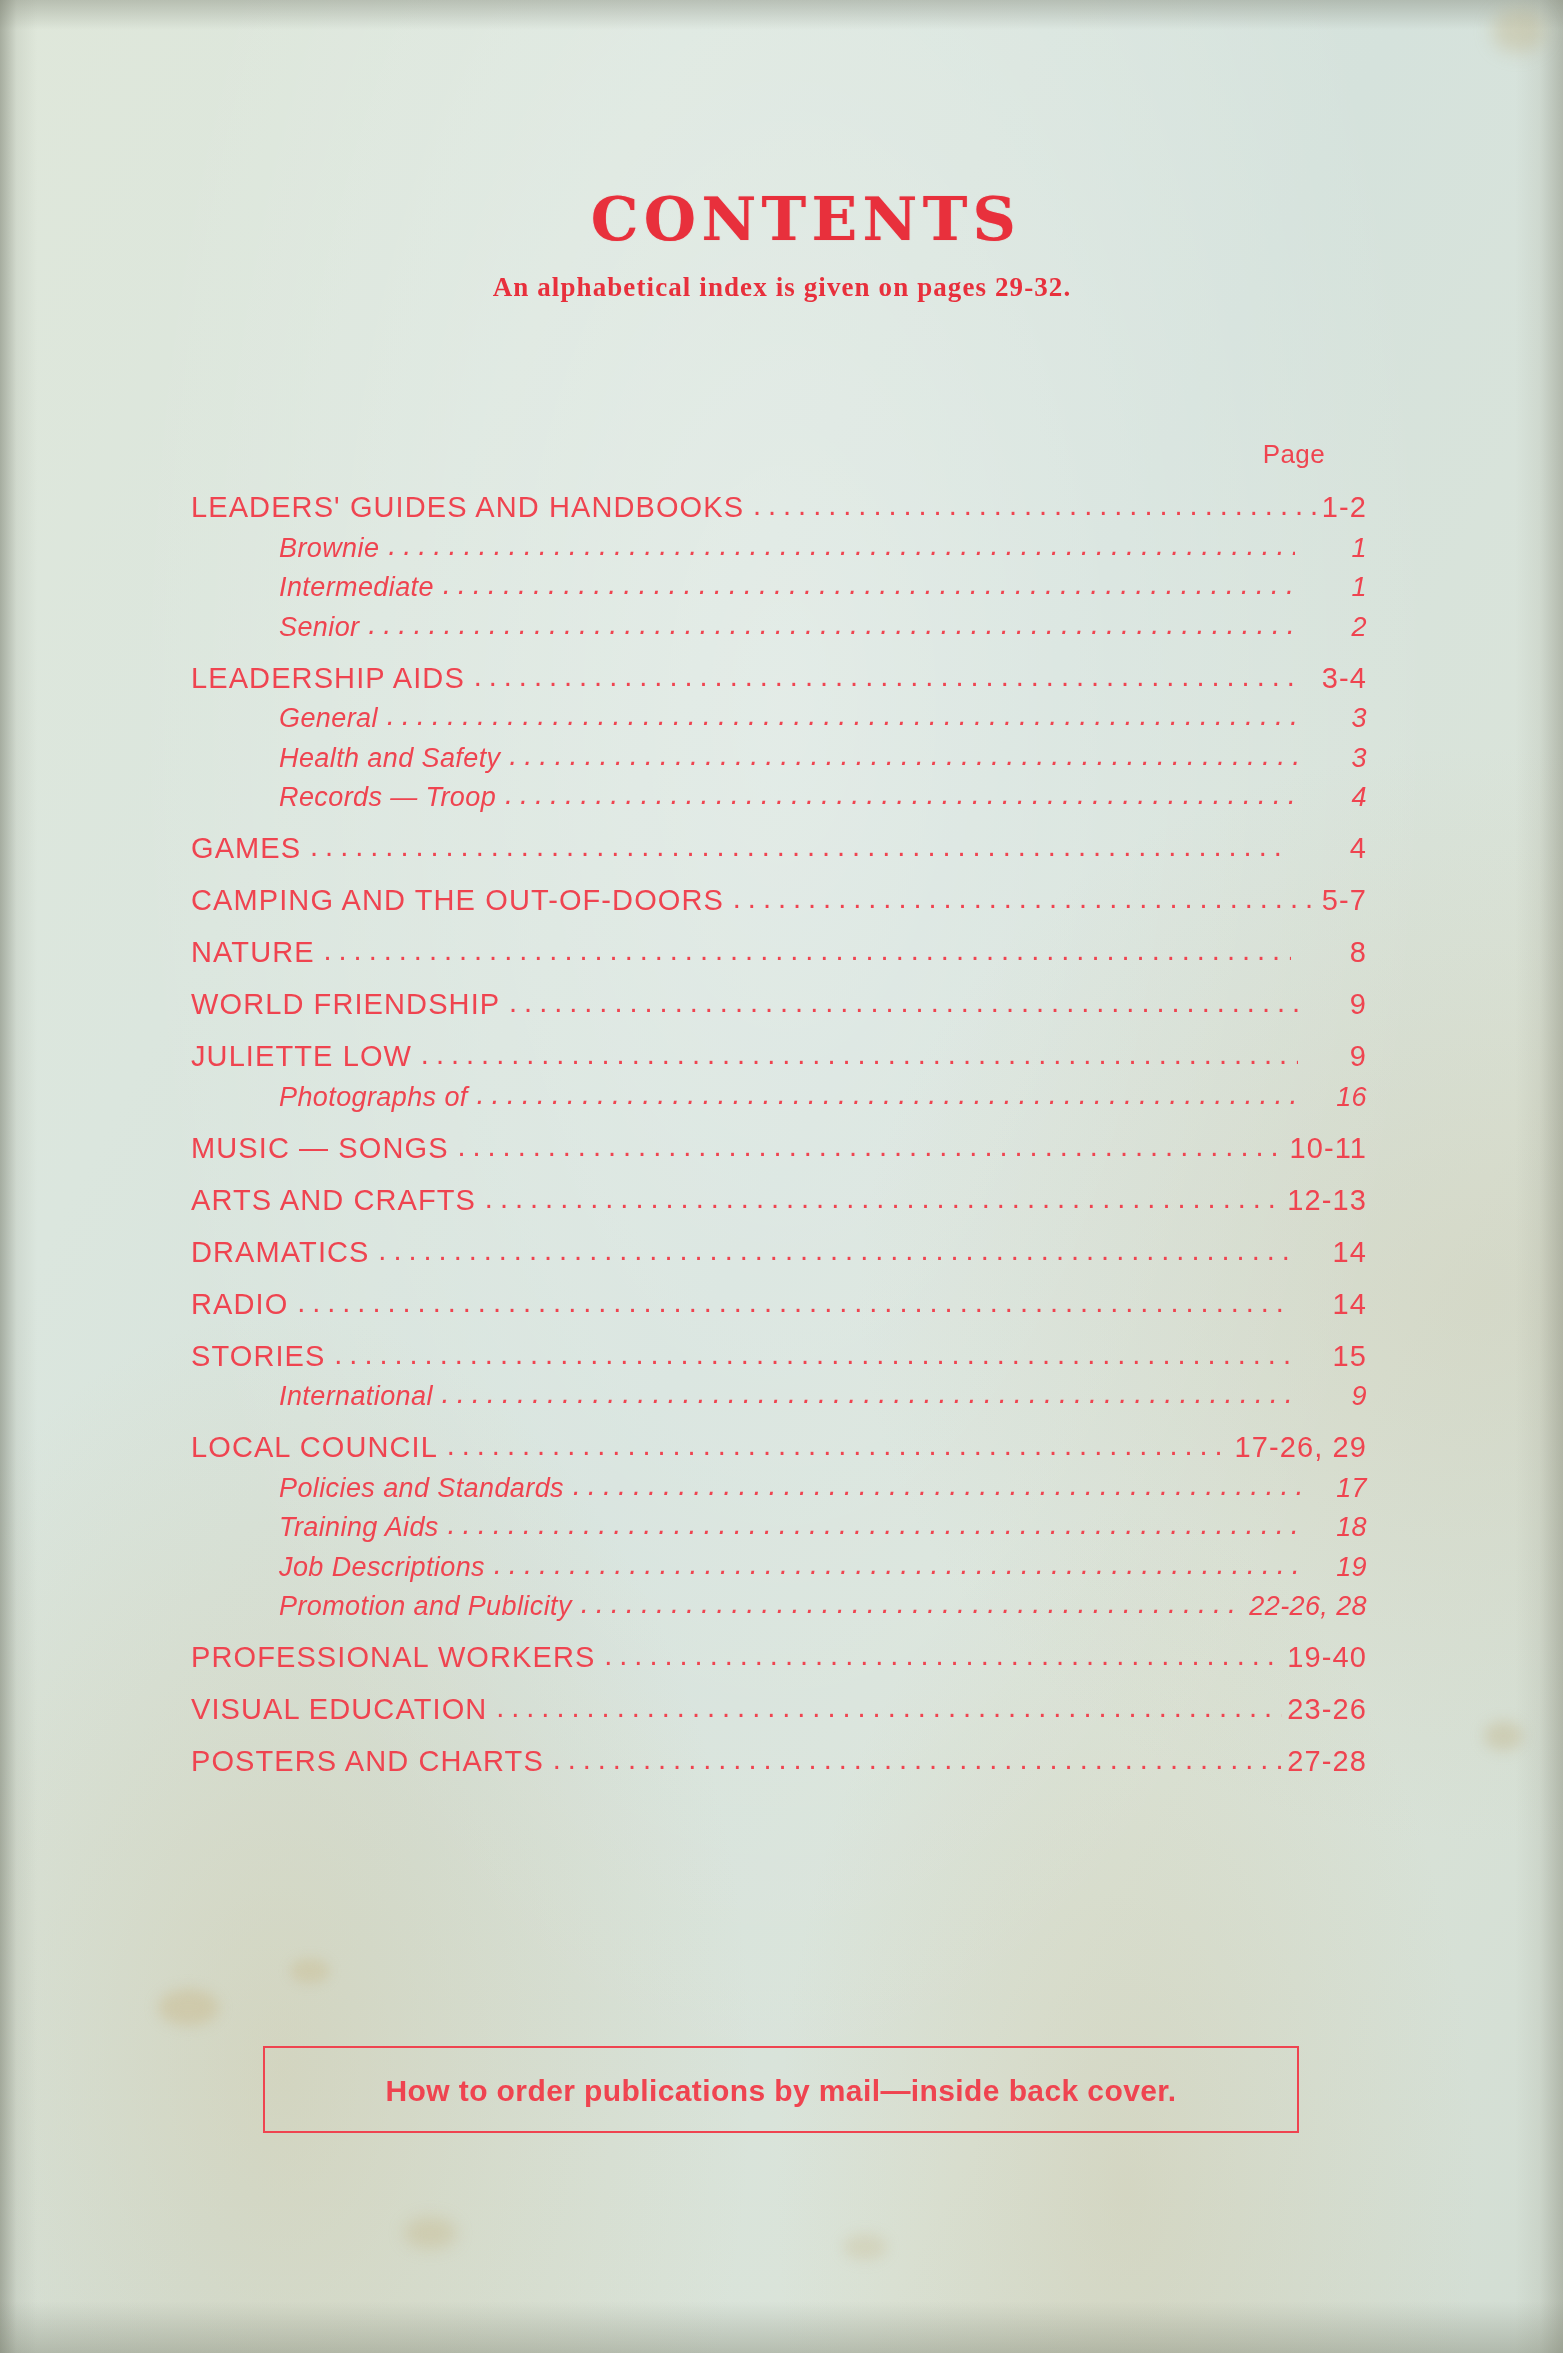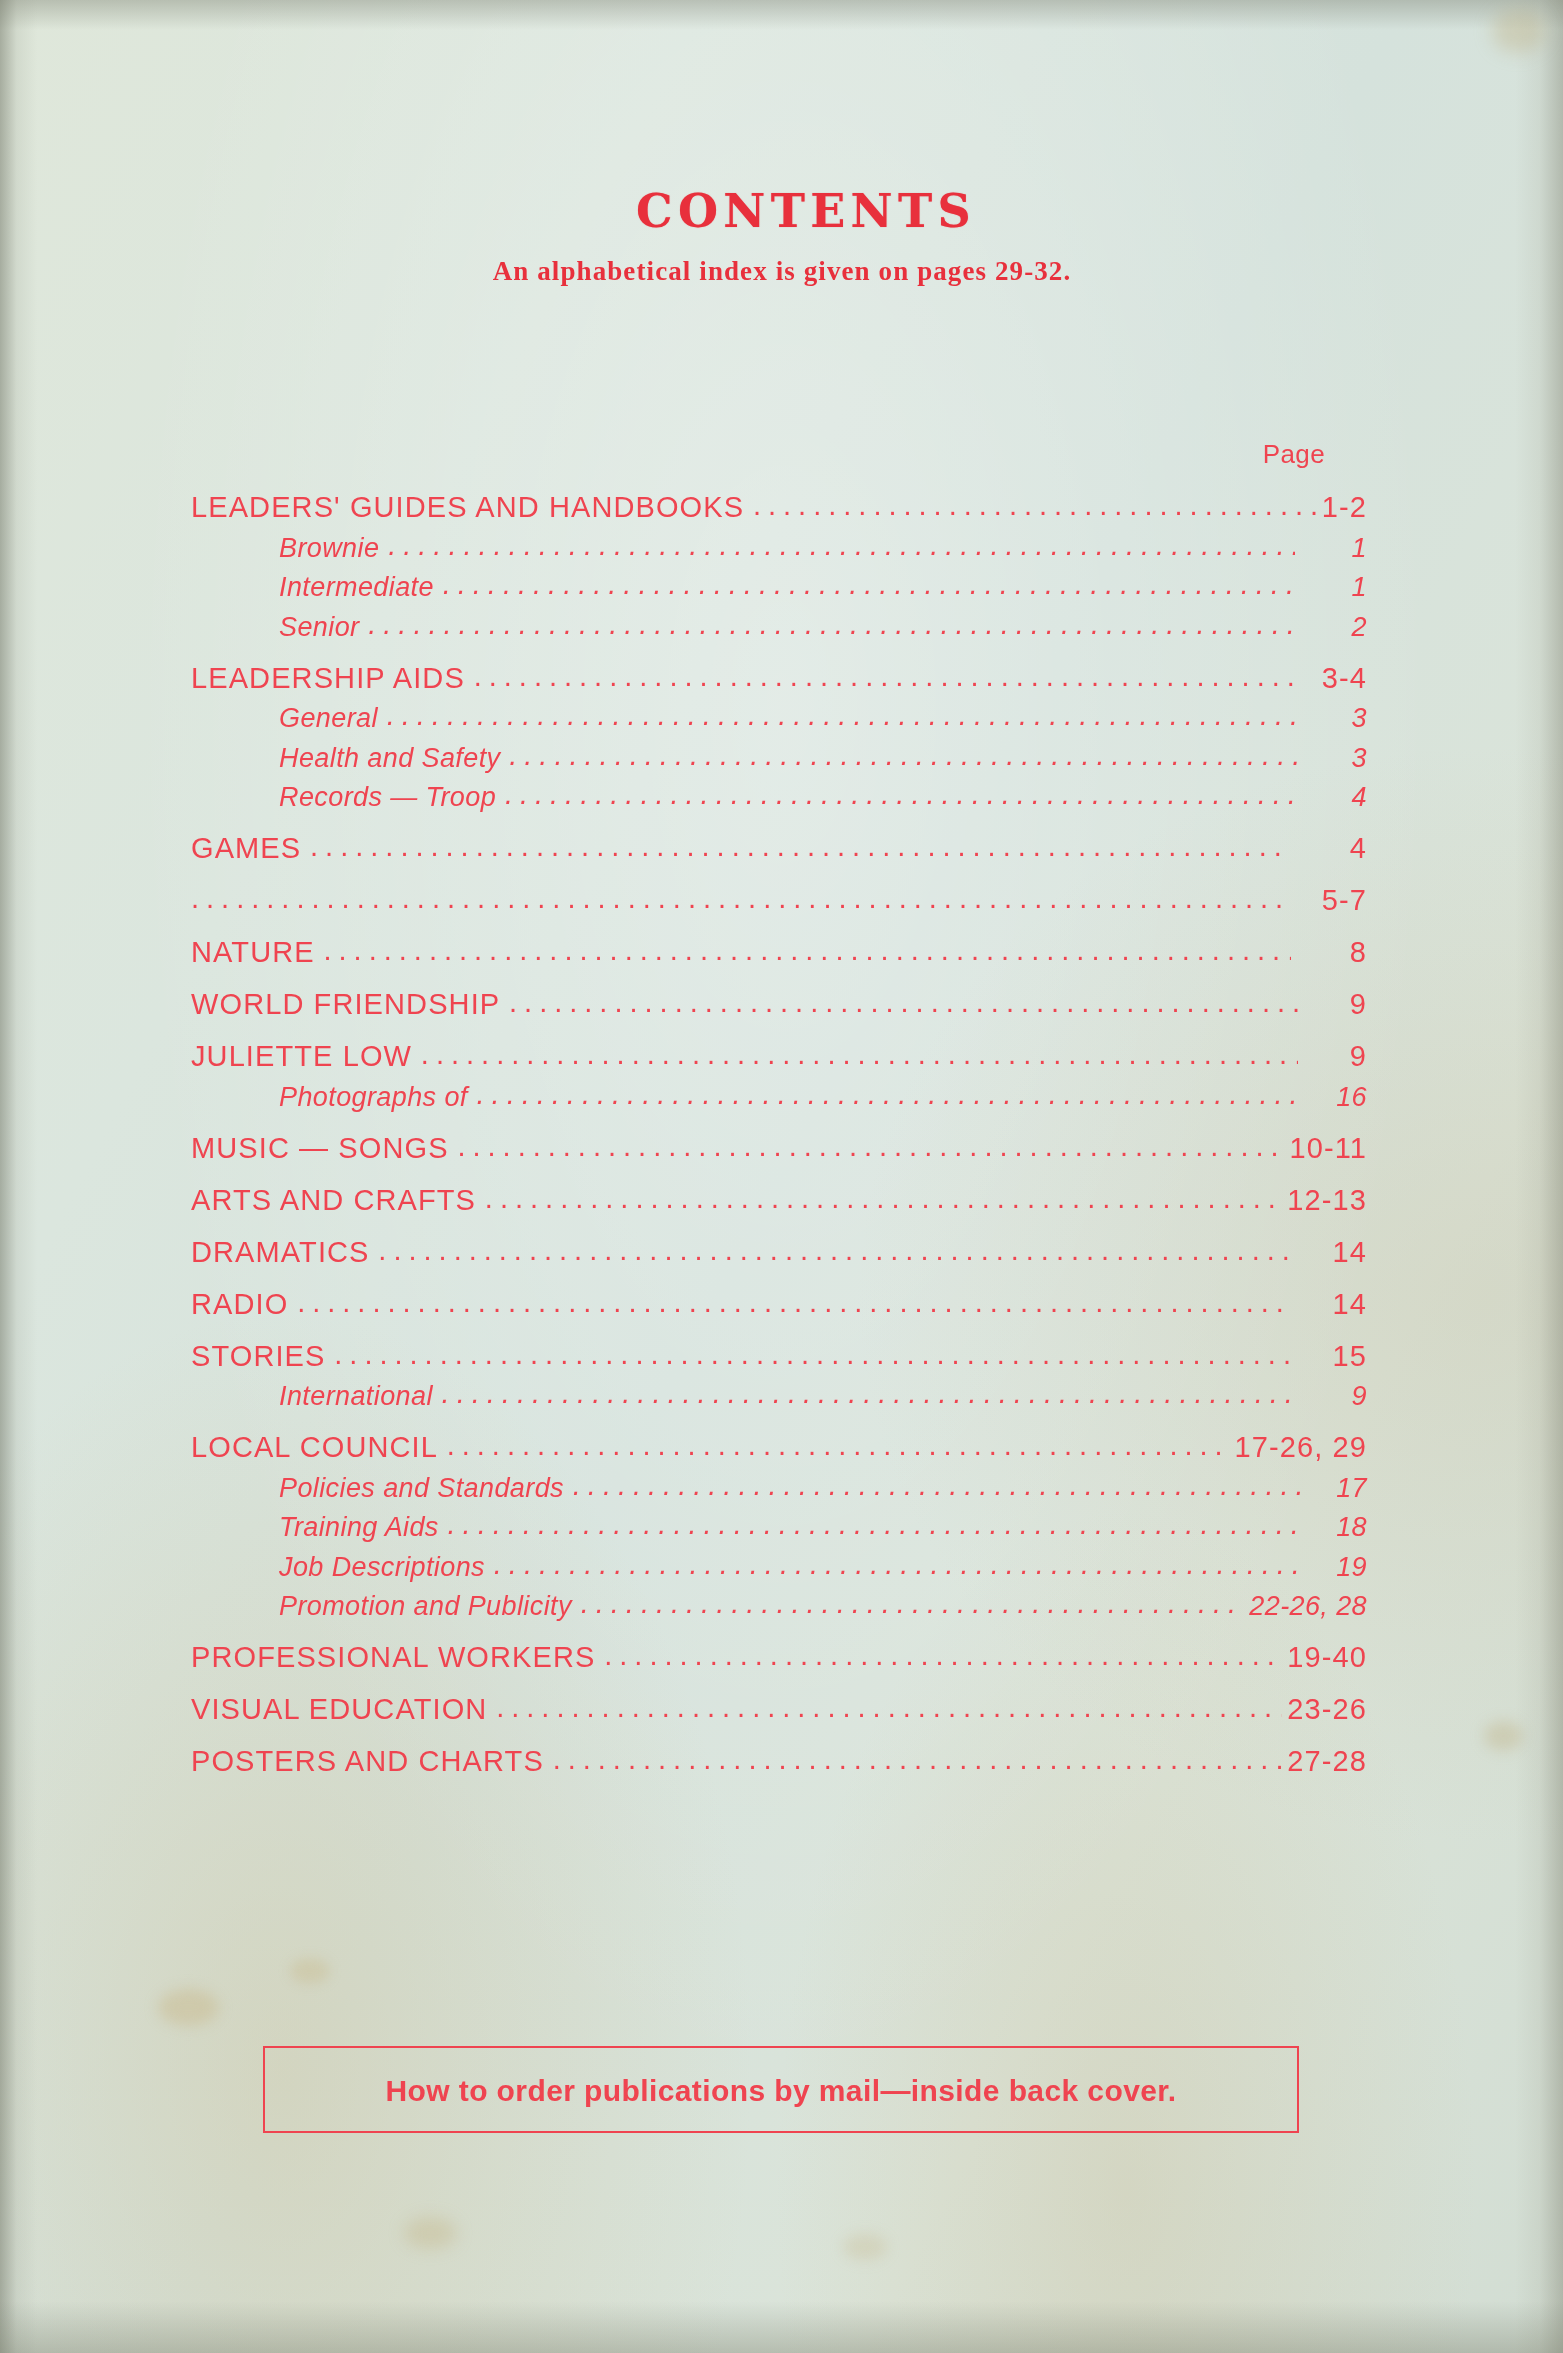--- a/index.html
+++ b/index.html
@@ -52,21 +52,21 @@
     position: absolute;
     left: 0; top: 0;
     width: 100%;
   }
 
   .title {
     text-align: center;
     color: #e8303c;
     font-family: "DejaVu Serif", serif;
     font-weight: bold;
-    font-size: 46px;
+    font-size: 60px;
     letter-spacing: 5.3px;
     margin-top: 184px;
     text-shadow: 0 0 0.9px rgba(232,48,60,0.5);
     padding-left: 48px;
   }
   .subtitle {
     text-align: center;
     color: #e8303c;
     font-family: Liberation Serif, serif;
     font-weight: bold;
@@ -217,20 +217,21 @@
           <span class="label">Records — Troop</span>
           <span class="dots">........................................................................................................................</span>
           <span class="pg">4</span>
         </div>
         <div class="row major">
           <span class="label">GAMES</span>
           <span class="dots">........................................................................................................................</span>
           <span class="pg">4</span>
         </div>
         <div class="row major">
+          <span class="label">CAMPING AND THE OUT-OF-DOORS</span>
           <span class="dots">........................................................................................................................</span>
           <span class="pg">5-7</span>
         </div>
         <div class="row major">
           <span class="label">NATURE</span>
           <span class="dots">........................................................................................................................</span>
           <span class="pg">8</span>
         </div>
         <div class="row major">
           <span class="label">WORLD FRIENDSHIP</span>

